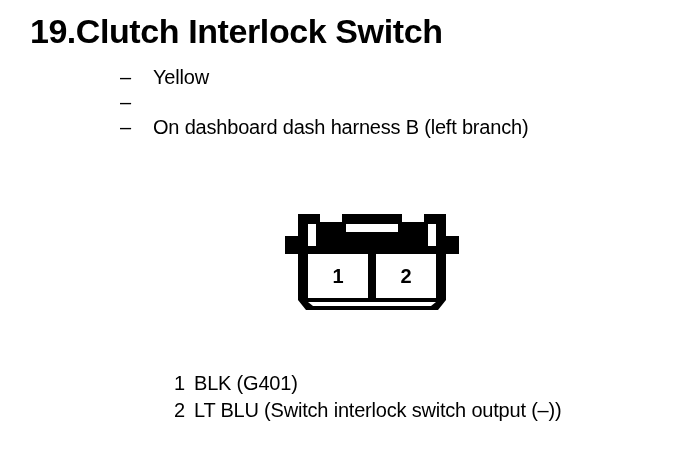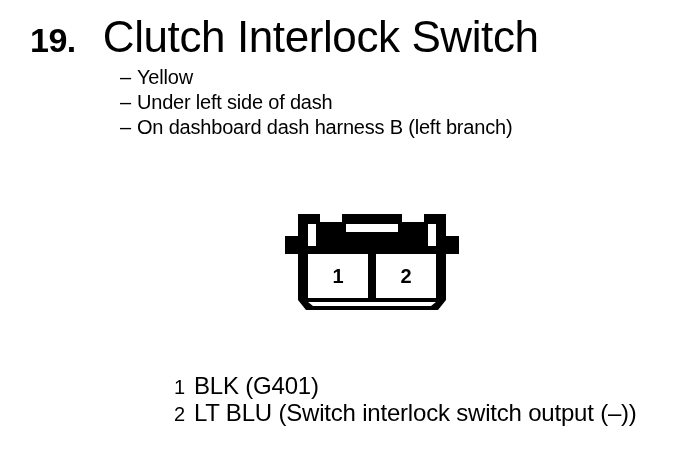--- a/index.html
+++ b/index.html
@@ -27,23 +27,22 @@
     display: flex;
     align-items: baseline;
     white-space: nowrap;
   }
   .heading-number {
     font-size: 34px;
     font-weight: bold;
     letter-spacing: -0.5px;
   }
   .heading-title {
-    font-size: 44px;
-    font-weight: normal;
-    margin-left: 27px;
+    font-size: 34px;
+    font-weight: bold;
     letter-spacing: -0.4px;
   }
 
   
   .bullets {
     position: absolute;
     left: 120px;
     top: 66px;
   }
   .bullet-row {
@@ -53,20 +52,21 @@
     height: 25px;
   }
   .bullet-dash {
     font-size: 20px;
     width: 17px;
     flex: 0 0 17px;
   }
   .bullet-text {
     font-size: 20px;
     letter-spacing: -0.2px;
+    margin-left: 16px;
   }
 
   
   .connector-wrap {
     position: absolute;
     left: 272px;
     top: 208px;
     width: 200px;
     height: 108px;
   }
@@ -93,42 +93,41 @@
     display: flex;
     align-items: baseline;
     white-space: nowrap;
     height: 27px;
   }
   .legend-pin {
     font-size: 20px;
     flex: 0 0 20px;
   }
   .legend-desc {
-    font-size: 24px;
+    font-size: 20px;
     letter-spacing: -0.2px;
   }
 </style>
 </head>
 <body>
 
 <div id="page">
 
   <div class="heading">
     <span class="heading-number">19.</span>
     <span class="heading-title">Clutch Interlock Switch</span>
   </div>
 
   <div class="bullets">
     <div class="bullet-row">
       <span class="bullet-dash">–</span>
       <span class="bullet-text">Yellow</span>
     </div>
     <div class="bullet-row">
       <span class="bullet-dash">–</span>
-      <span class="bullet-text">Under left side of dash</span>
     </div>
     <div class="bullet-row">
       <span class="bullet-dash">–</span>
       <span class="bullet-text">On dashboard dash harness B (left branch)</span>
     </div>
   </div>
 
   <div class="connector-wrap">
     <svg class="connector-svg" viewBox="0 0 200 108" xmlns="http://www.w3.org/2000/svg">
 

